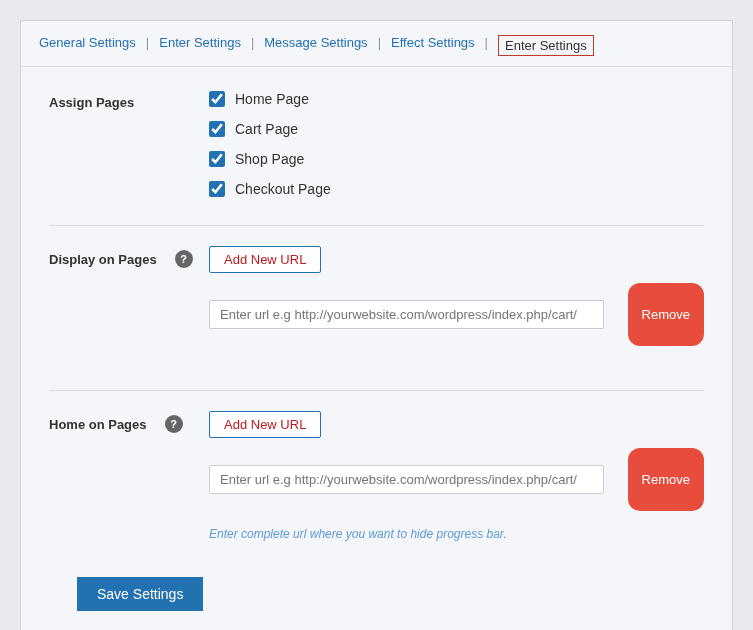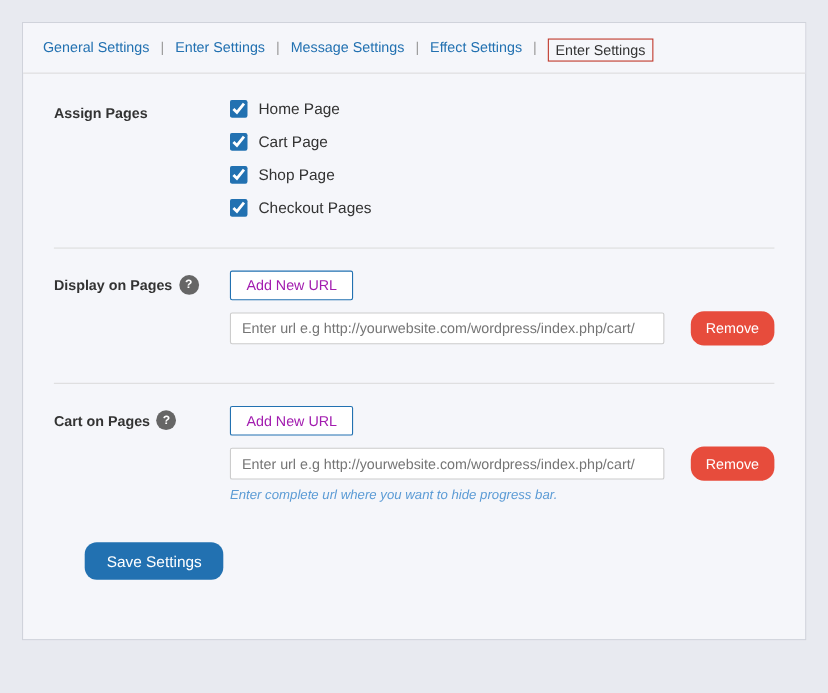--- a/index.html
+++ b/index.html
@@ -82,86 +82,86 @@
       accent-color: #2271b1;
       cursor: pointer;
     }
     .checkbox-label {
       font-size: 14px;
       color: #333;
     }
     .label-with-help {
       display: flex;
       align-items: center;
-      gap: 6px;
+      gap: 18px;
       padding-top: 4px;
     }
     .help-icon {
       display: inline-flex;
       align-items: center;
       justify-content: center;
       width: 18px;
       height: 18px;
       background: #666;
       color: #fff;
       border-radius: 50%;
       font-size: 11px;
       font-weight: bold;
       cursor: pointer;
       flex-shrink: 0;
     }
     .add-url-btn {
       background: #fff;
       border: 1px solid #2271b1;
-      color: #a21caf;
+      color: #b91c1c;
       padding: 5px 14px;
       font-size: 13px;
       cursor: pointer;
       border-radius: 2px;
       margin-bottom: 10px;
     }
     .url-input-row {
       display: flex;
       align-items: center;
       gap: 24px;
-      margin-bottom: 6px;
+      margin-bottom: 16px;
     }
     .url-input {
       flex: 1;
       border: 1px solid #ccc;
       padding: 6px 10px;
       font-size: 13px;
       color: #999;
       border-radius: 2px;
       background: #fff;
     }
     .remove-btn {
       background: #e74c3c;
       color: #fff;
       border: none;
-      padding: 8px 14px;
+      padding: 24px 14px;
       font-size: 13px;
       cursor: pointer;
       border-radius: 12px;
       white-space: nowrap;
     }
     .hint-text {
       color: #5b9bd5;
       font-size: 12px;
       font-style: italic;
       margin-top: 2px;
     }
     .save-btn {
       background: #2271b1;
       color: #fff;
       border: none;
       padding: 9px 20px;
       font-size: 14px;
       cursor: pointer;
-      border-radius: 11px;
+      border-radius: 0;
       margin-left: 28px;
       margin-top: 8px;
     }
     .divider {
       border: none;
       border-top: 1px solid #ddd;
       margin: 4px 0 20px 0;
     }
   </style>
 </head>
@@ -197,21 +197,21 @@
           <div class="checkbox-item">
             <input type="checkbox" checked="" style="">
             <span class="checkbox-label">Cart Page</span>
           </div>
           <div class="checkbox-item">
             <input type="checkbox" checked="" style="">
             <span class="checkbox-label">Shop Page</span>
           </div>
           <div class="checkbox-item">
             <input type="checkbox" checked="" style="">
-            <span class="checkbox-label">Checkout Pages</span>
+            <span class="checkbox-label">Checkout Page</span>
           </div>
         </div>
       </div>
     </div>
 
     <hr class="divider">
 
     
     <div class="form-row">
       <div class="form-label label-with-help">
@@ -225,21 +225,21 @@
           <button class="remove-btn">Remove</button>
         </div>
       </div>
     </div>
 
     <hr class="divider">
 
     
     <div class="form-row">
       <div class="form-label label-with-help">
-        <span>Cart on Pages</span>
+        <span>Home on Pages</span>
         <span class="help-icon">?</span>
       </div>
       <div class="form-field">
         <button class="add-url-btn">Add New URL</button>
         <div class="url-input-row">
           <input type="text" class="url-input" placeholder="Enter url e.g http://yourwebsite.com/wordpress/index.php/cart/" style="">
           <button class="remove-btn">Remove</button>
         </div>
         <div class="hint-text">Enter complete url where you want to hide progress bar.</div>
       </div>

